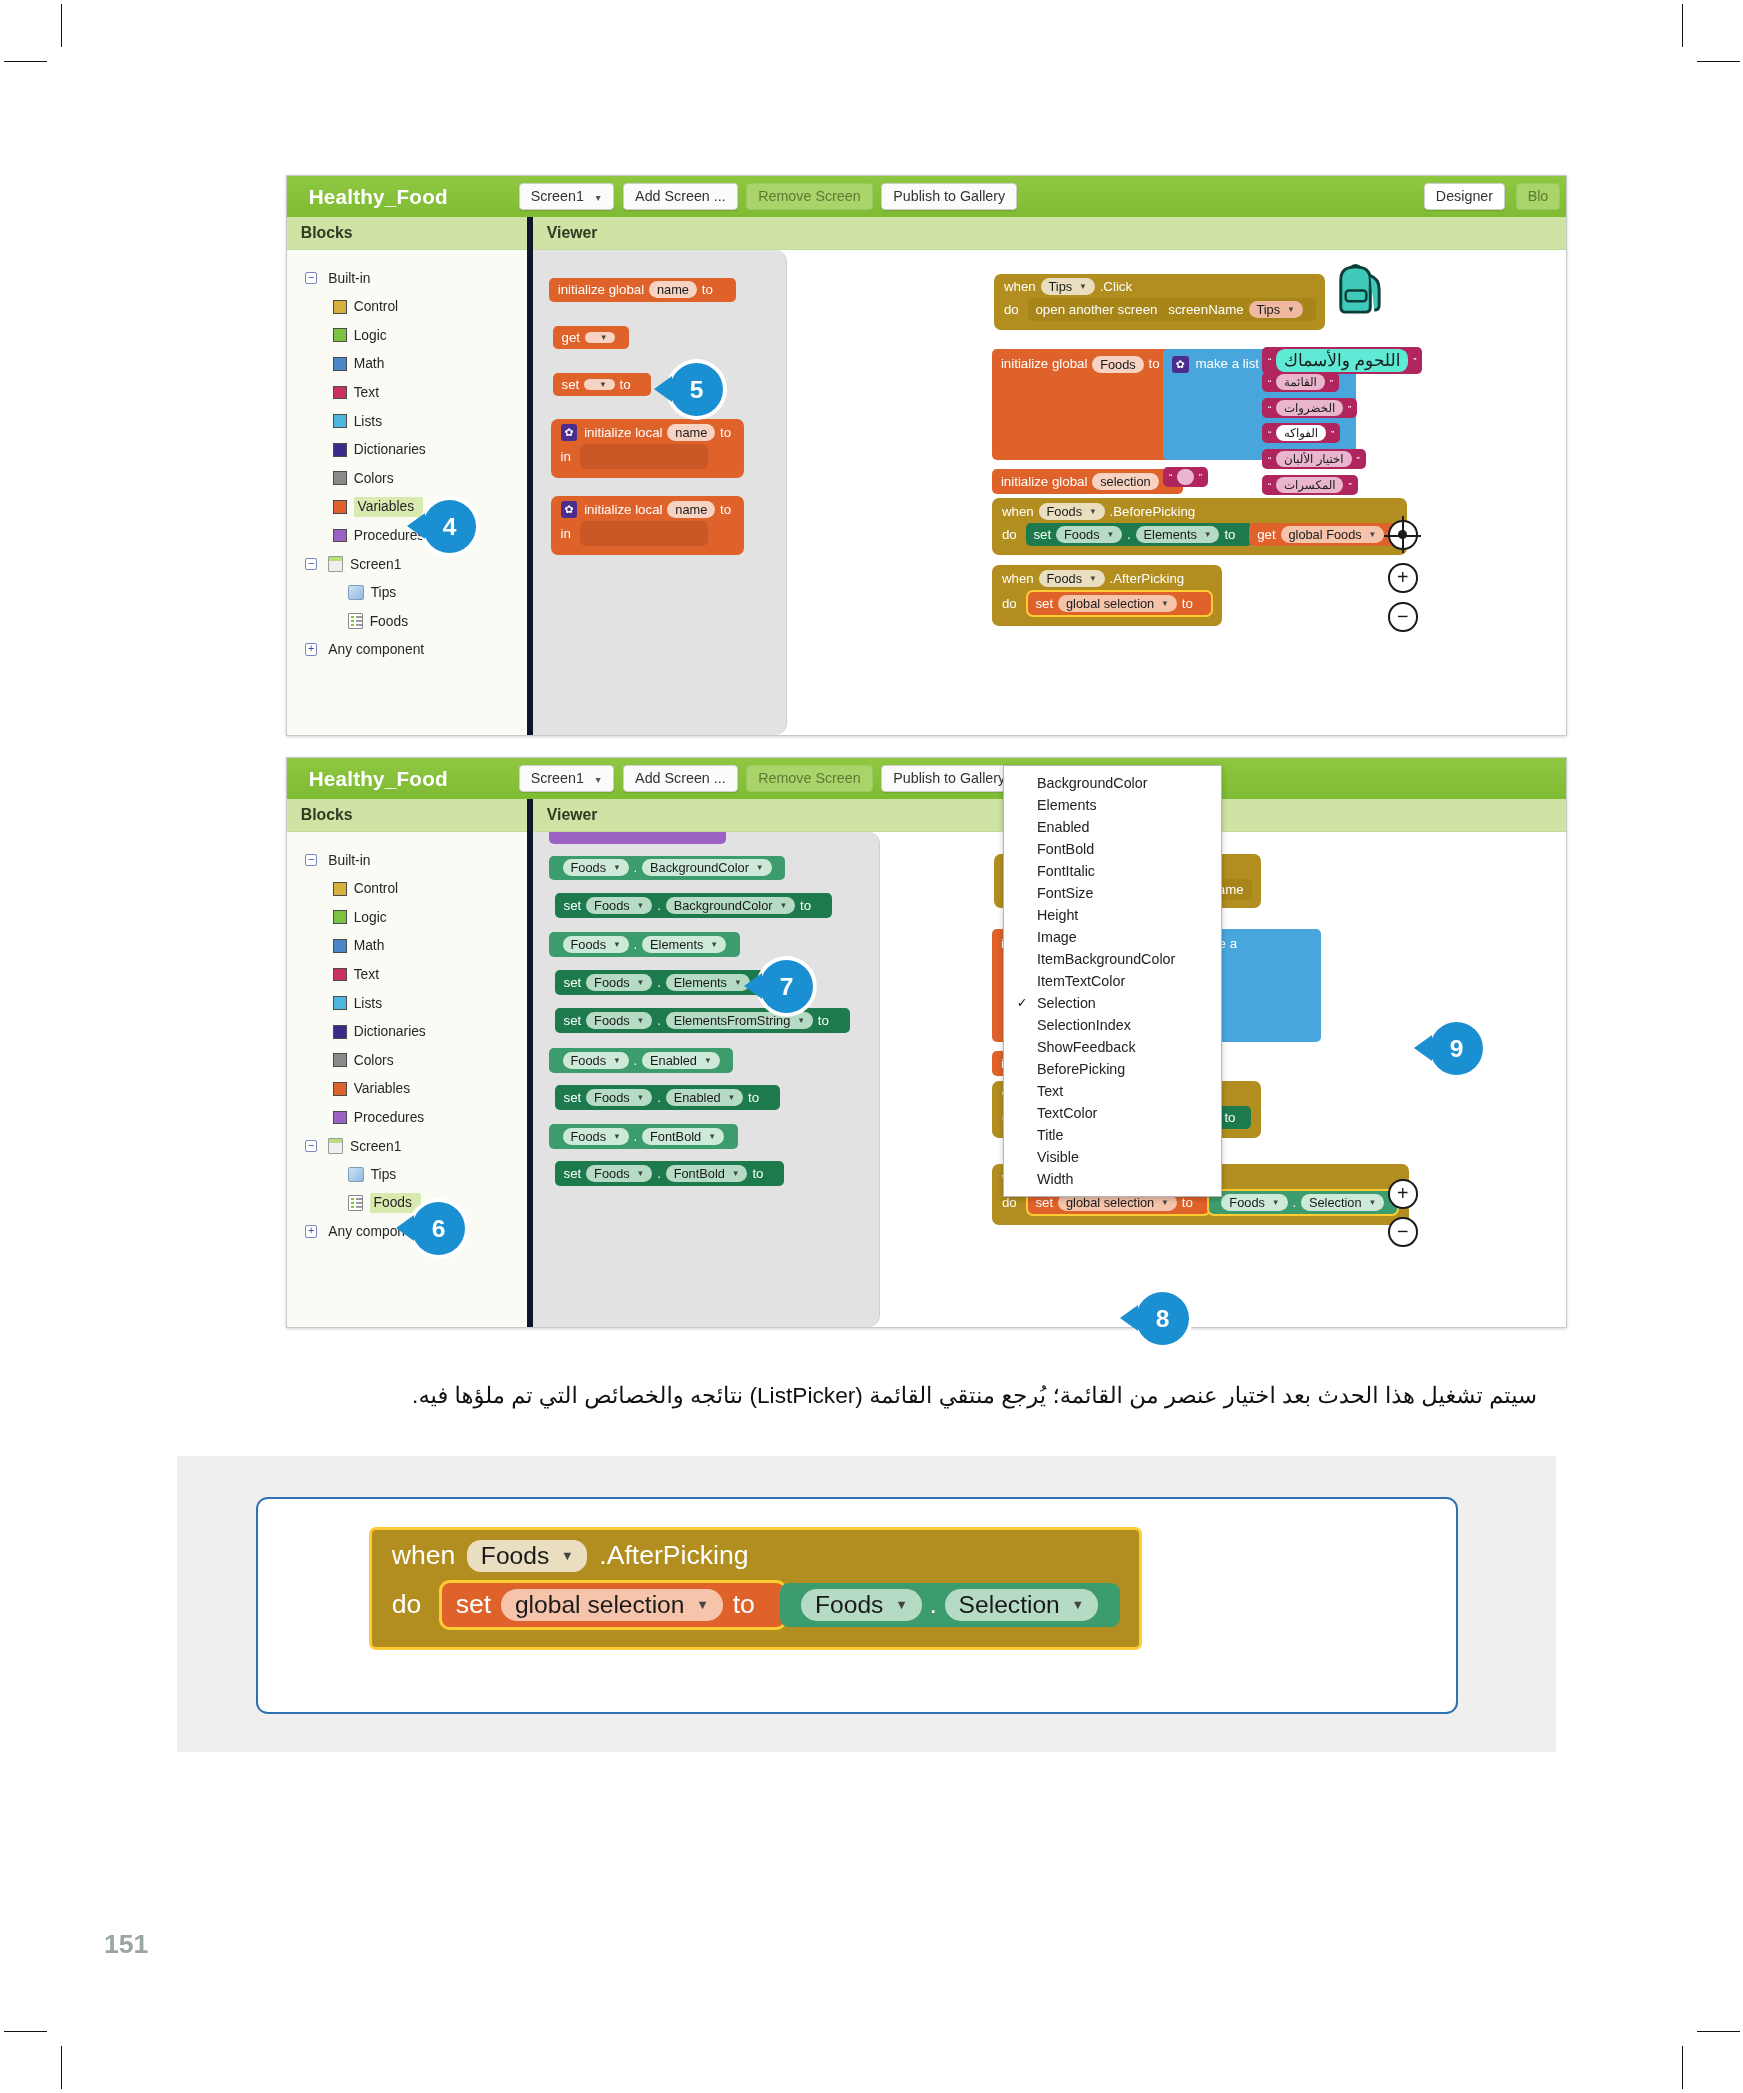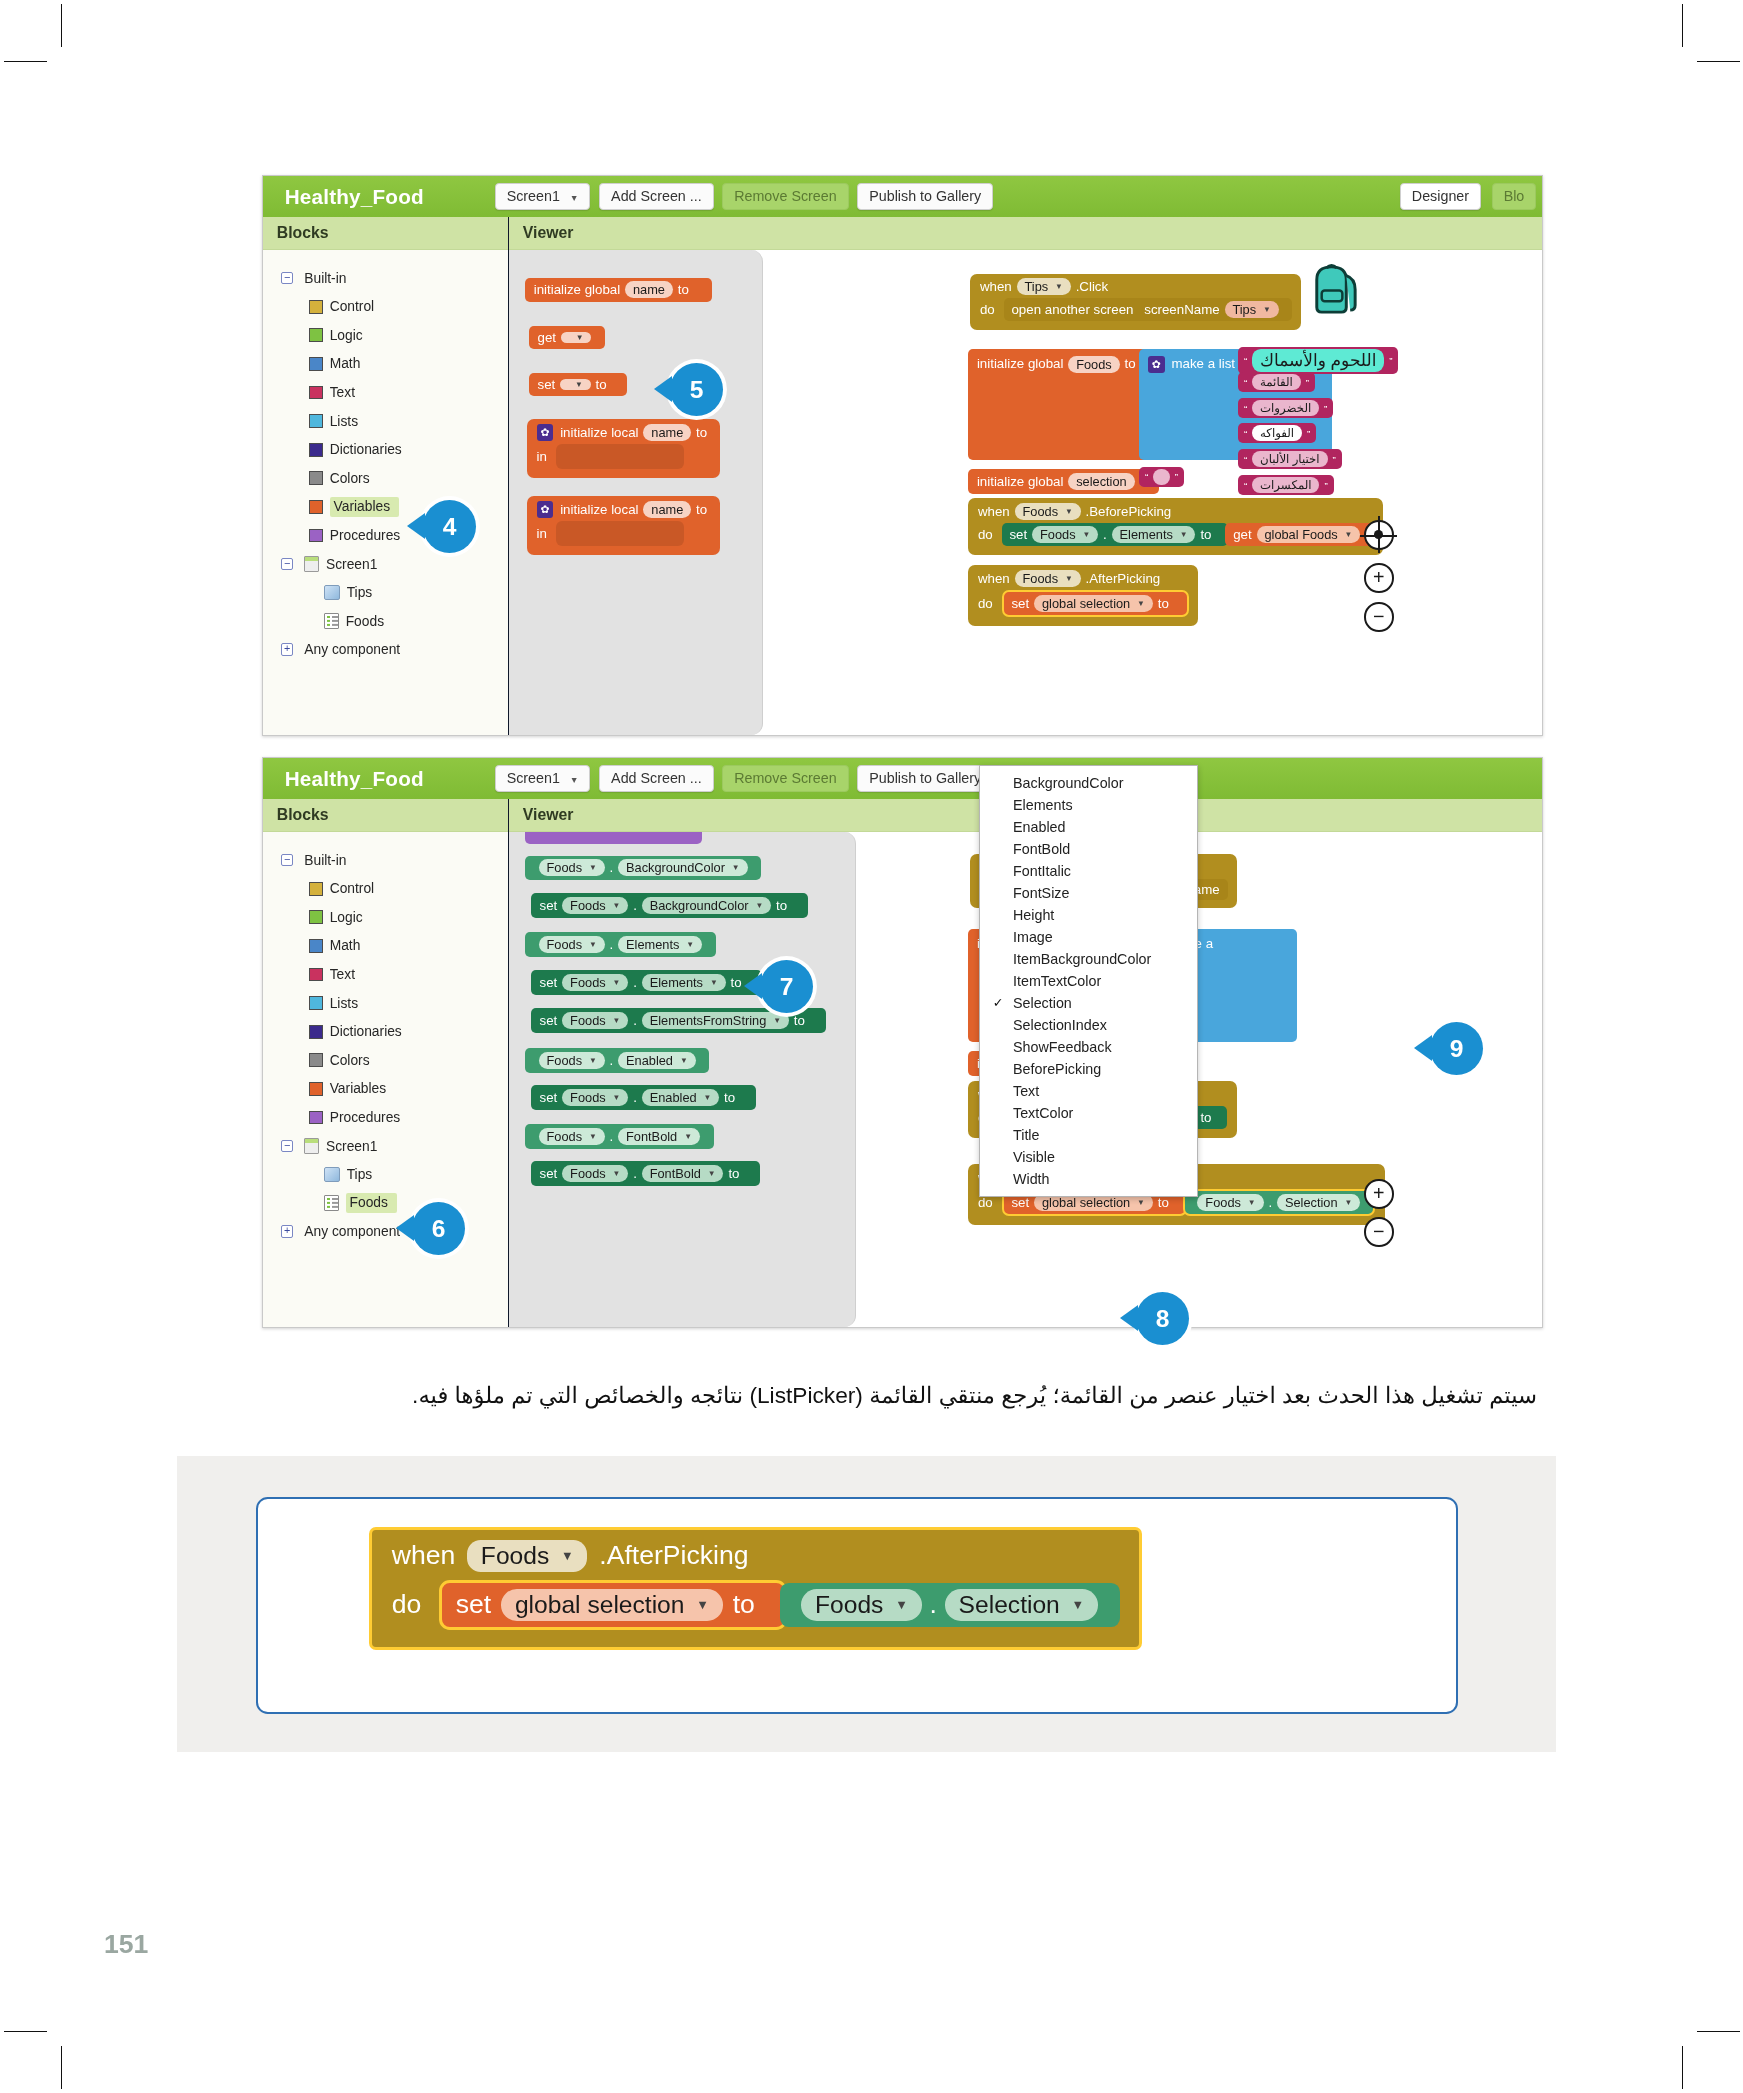--- a/index.html
+++ b/index.html
@@ -17,20 +17,21 @@
   .crop.v { width:1px; height:43px; }
   .crop.h { height:1px; width:43px; }
 
   
   .ai-window {
     position:absolute;
     background:#fafafa;
     border:1px solid #c9c9c9;
     box-shadow:0 1px 3px rgba(0,0,0,.18);
     overflow:hidden;
+    margin-left:24px;
   }
   .ai-titlebar {
     height:41px;
     background:#8cc63e;
     background:linear-gradient(#8fc741,#7fbb34);
     display:flex; align-items:center;
     padding:0 9.9px;
     position:relative;
   }
   .ai-title {
@@ -48,21 +49,21 @@
     box-shadow:0 1px 1px rgba(0,0,0,.12);
     line-height:1.1;
   }
   .tb-btn.disabled { background:#a8d46a; border-color:#9cc95f; color:#5b7a33; box-shadow:none; }
   .tb-btn .caret { font-size:8.9px; margin-left:5.9px; color:#555; }
   .tb-right { position:absolute; right:5.9px; display:flex; gap:11px; align-items:center; }
   .tb-right .tb-btn.active { background:#fff; }
 
   
   .ai-body { display:flex; height:calc(100% - 41px); }
-  .panel-blocks { width:246px; background:#fbfbf5; border-right:1px solid #0f172a; display:flex; flex-direction:column; }
+  .panel-blocks { width:246px; background:#fbfbf5; border-right:6px solid #0f172a; display:flex; flex-direction:column; }
   .panel-head {
     background:#cfe3a5; height:33px;
     display:flex; align-items:center; padding-left:13.8px;
     font-size:15.8px; font-weight:bold; color:#2f3b22;
     border-bottom:1px solid #c3d998;
   }
   .tree { padding:13.8px 0 0 0; flex:1; position:relative; }
   .tree-row { display:flex; align-items:center; height:28.6px; font-size:13.8px; color:#262626; padding-left:17.7px; }
   .tree-row.indent1 { padding-left:46px; }
   .tree-row.indent2 { padding-left:61px; }

